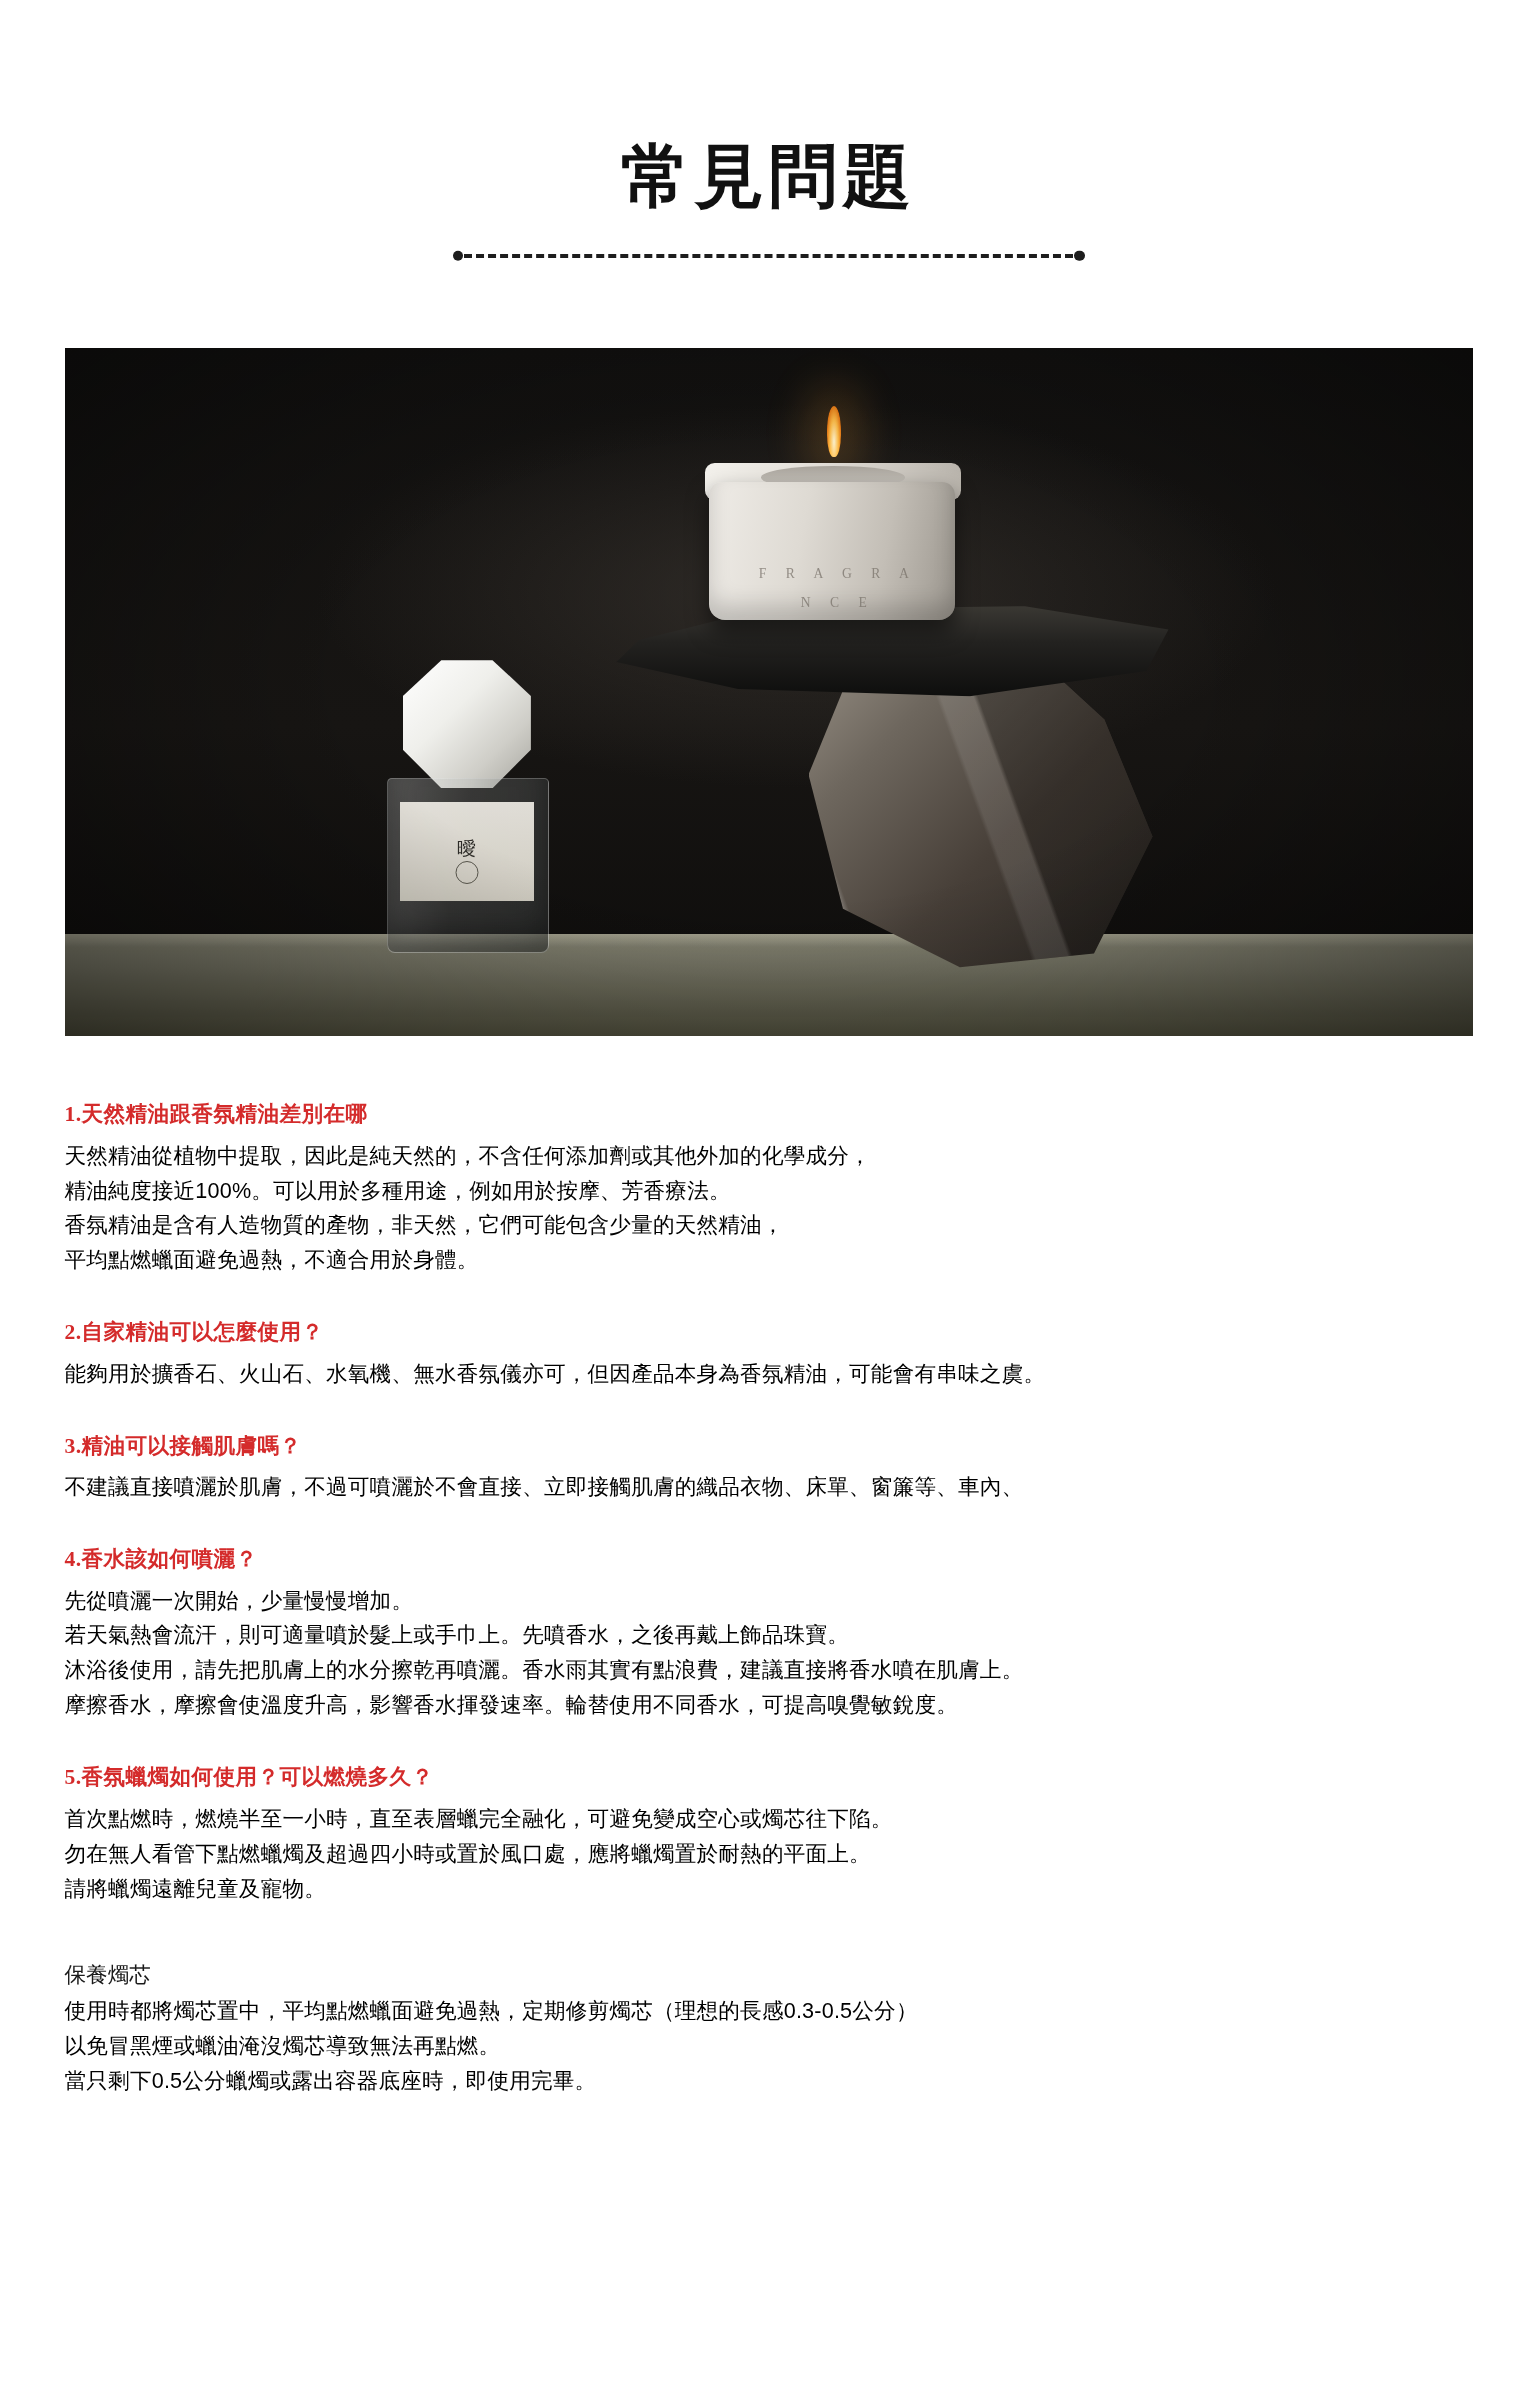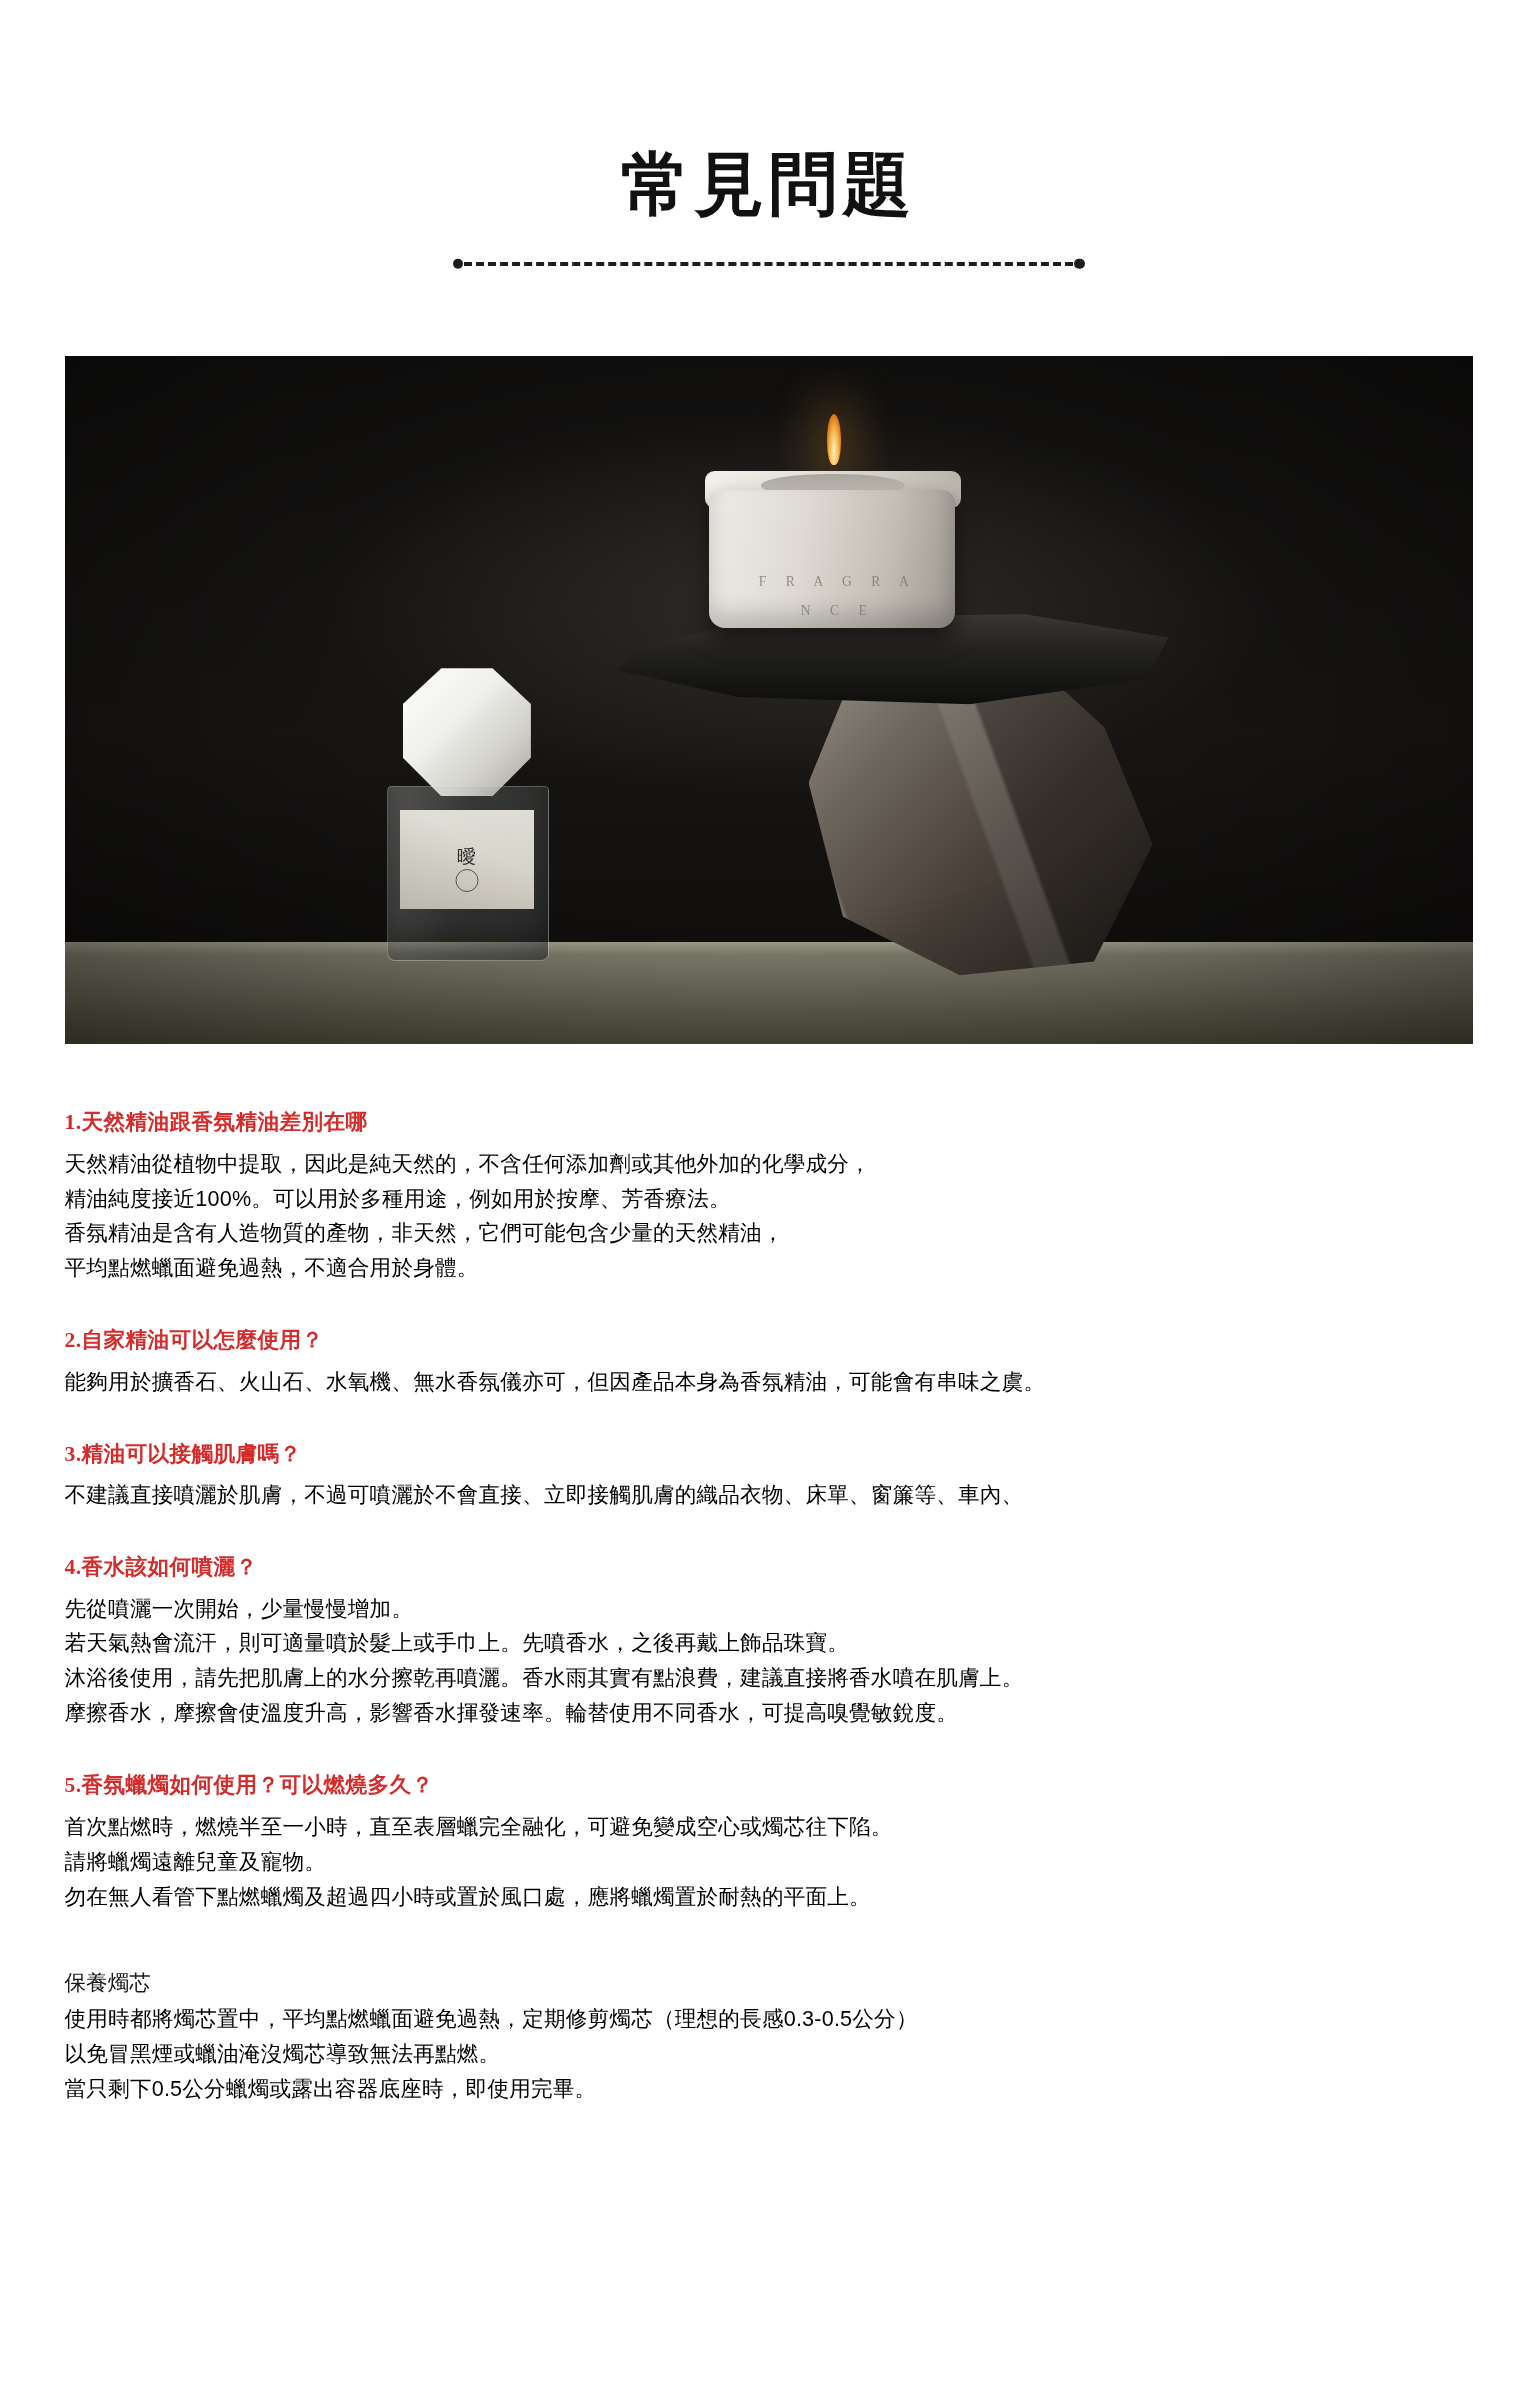--- a/index.html
+++ b/index.html
@@ -14,21 +14,21 @@
     color: #1a1a1a;
     -webkit-font-smoothing: antialiased;
   }
   .page {
     width: 1537px;
     min-height: 2401px;
     margin: 0 auto;
     position: relative;
     background: #ffffff;
     box-sizing: border-box;
-    padding: 8px;
+    padding: 0;
   }
 
   
   .title-block {
     padding-top: 136px;
     text-align: center;
   }
   .page-title {
     font-family: "DejaVu Serif", "Liberation Serif", serif;
     font-weight: 700;
@@ -336,22 +336,22 @@
         <span class="line">若天氣熱會流汗，則可適量噴於髮上或手巾上。先噴香水，之後再戴上飾品珠寶。</span>
         <span class="line">沐浴後使用，請先把肌膚上的水分擦乾再噴灑。香水雨其實有點浪費，建議直接將香水噴在肌膚上。</span>
         <span class="line">摩擦香水，摩擦會使溫度升高，影響香水揮發速率。輪替使用不同香水，可提高嗅覺敏銳度。</span>
       </p>
     </div>
 
     <div class="faq-item">
       <p class="faq-q">5.香氛蠟燭如何使用？可以燃燒多久？</p>
       <p class="faq-a">
         <span class="line">首次點燃時，燃燒半至一小時，直至表層蠟完全融化，可避免變成空心或燭芯往下陷。</span>
+        <span class="line">勿在無人看管下點燃蠟燭及超過四小時或置於風口處，應將蠟燭置於耐熱的平面上。</span>
         <span class="line">請將蠟燭遠離兒童及寵物。</span>
-        <span class="line">勿在無人看管下點燃蠟燭及超過四小時或置於風口處，應將蠟燭置於耐熱的平面上。</span>
       </p>
     </div>
 
     <div class="note-block">
       <p class="note-title">保養燭芯</p>
       <p class="faq-a">
         <span class="line">使用時都將燭芯置中，平均點燃蠟面避免過熱，定期修剪燭芯（理想的長感0.3-0.5公分）</span>
         <span class="line">以免冒黑煙或蠟油淹沒燭芯導致無法再點燃。</span>
         <span class="line">當只剩下0.5公分蠟燭或露出容器底座時，即使用完畢。</span>
       </p>

